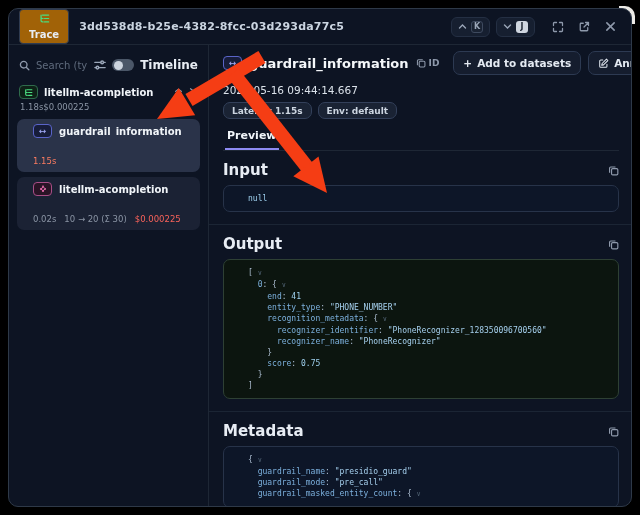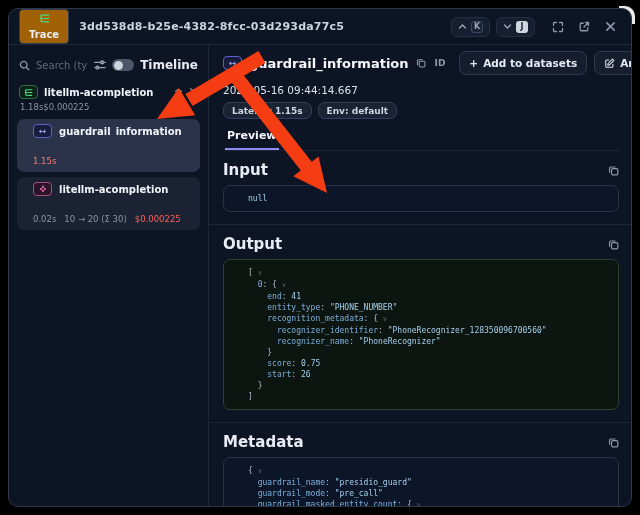--- a/index.html
+++ b/index.html
@@ -46,21 +46,21 @@
   .card-selected { background:#2a3349; }
   .card-plain { background:#1b2234; }
   .tree-card .row1 { display:flex; align-items:center; gap:7px; }
   .tree-card .row2 { margin-top:18px; font-size:8.5px; color:#8b95a5; display:flex; gap:8px; white-space:nowrap; }
   .dur-hot { color:#fa7b60; }
   .cost-hot { color:#f8625a; }
 
   
   .main-header { display:flex; align-items:center; gap:7px; height:26px; }
   .main-title { font-size:13px; font-weight:700; color:#f4f7fa; white-space:nowrap; }
-  .id-chip { display:flex; align-items:center; gap:9px; color:#8e99ab; cursor:pointer; }
+  .id-chip { display:flex; align-items:center; gap:3px; color:#8e99ab; cursor:pointer; }
   .id-chip span { font-size:9px; font-weight:700; }
   .hdr-spacer { flex:1; }
   .btn { display:flex; align-items:center; gap:5px; height:24px; padding:0 9px; background:#151d2e; border:1px solid #2d3a52; border-radius:7px; font-size:10.5px; font-weight:600; color:#e4eaf2; cursor:pointer; white-space:nowrap; }
   .btn-split { padding:0; }
   .btn-split .seg-main { display:flex; align-items:center; gap:5px; padding:0 9px; height:100%; }
 
   .timestamp { margin-top:8px; font-size:10.5px; color:#dbe2ea; }
   .badge-row { margin-top:6px; display:flex; gap:6px; }
   .pill { padding:2.5px 8px; border:1px solid #33405a; border-radius:7px; background:#1a2334; font-size:9px; font-weight:600; color:#ccd5e0; }
 
@@ -276,21 +276,20 @@
         <div class="code-box box-green">
             <div class="code-line"><span class="tk-p">[ </span><span class="tk-c">∨</span></div>
             <div class="code-line"><span class="tk-k">  0</span><span class="tk-p">: { </span><span class="tk-c">∨</span></div>
             <div class="code-line"><span class="tk-k">    end</span><span class="tk-p">: </span><span class="tk-n">41</span></div>
             <div class="code-line"><span class="tk-k">    entity_type</span><span class="tk-p">: </span><span class="tk-s">"PHONE_NUMBER"</span></div>
             <div class="code-line"><span class="tk-k">    recognition_metadata</span><span class="tk-p">: { </span><span class="tk-c">∨</span></div>
             <div class="code-line"><span class="tk-k">      recognizer_identifier</span><span class="tk-p">: </span><span class="tk-s">"PhoneRecognizer_128350096700560"</span></div>
             <div class="code-line"><span class="tk-k">      recognizer_name</span><span class="tk-p">: </span><span class="tk-s">"PhoneRecognizer"</span></div>
             <div class="code-line"><span class="tk-p">    }</span></div>
             <div class="code-line"><span class="tk-k">    score</span><span class="tk-p">: </span><span class="tk-n">0.75</span></div>
-            <div class="code-line"><span class="tk-k">    start</span><span class="tk-p">: </span><span class="tk-n">26</span></div>
             <div class="code-line"><span class="tk-p">  }</span></div>
             <div class="code-line"><span class="tk-p">]</span></div>
           </div>
 
         <div class="section-divider"></div>
         <div class="section-label-row">
           <span class="section-label">Metadata</span>
           <span class="copy-icon">
             <svg class="ic" width="11" height="11" viewBox="0 0 14 14" fill="none" stroke="currentColor" stroke-width="1.5">
                 <rect x="4.5" y="4.5" width="8" height="8" rx="1.5"></rect>

